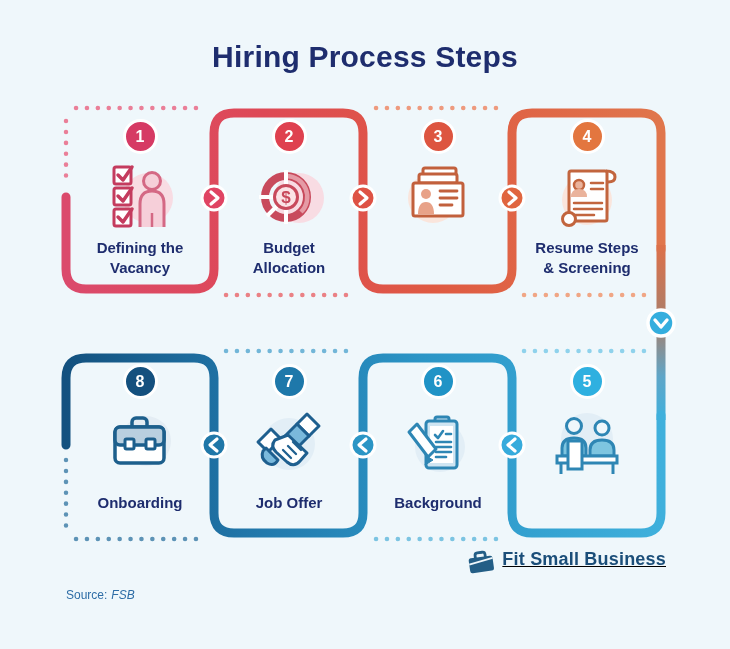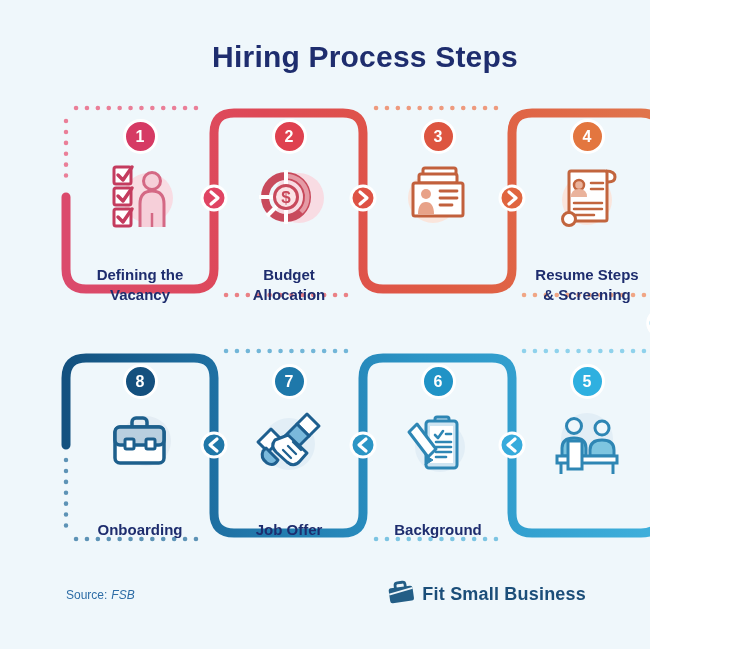--- a/index.html
+++ b/index.html
@@ -1,17 +1,17 @@
 <!DOCTYPE html>
 <html><head>
 <meta charset="utf-8">
 <style>
   html,body{margin:0;padding:0;}
   .canvas{
-    position:relative; width:650px; height:649px; overflow:hidden;
+    position:relative; width:730px; height:649px; overflow:hidden;
     background:#eff7fb;
     font-family:"Liberation Sans", sans-serif;
   }
   .title{
     position:absolute; top:40px; left:0; width:730px; text-align:center;
     font-size:30px; font-weight:bold; color:#1e2d6e; letter-spacing:.2px;
   }
   .snake{ position:absolute; left:0; top:0; }
   .step{ position:absolute; width:148px; text-align:center; }
   .s1{left:66px;  top:112px;} .s2{left:215px; top:112px;}
@@ -23,29 +23,29 @@
     border:3px solid #ffffff; color:#fff; font-weight:bold; font-size:16px;
     line-height:29px; text-align:center;
   }
   .s1 .badge{background:#d63a64;} .s2 .badge{background:#df414f;}
   .s3 .badge{background:#dd5540;} .s4 .badge{background:#e3763f;}
   .s5 .badge{background:#2fb0e0;} .s6 .badge{background:#2093c6;}
   .s7 .badge{background:#1e78aa;} .s8 .badge{background:#14507e;}
   .iconwrap{ width:78px; height:78px; margin:4px auto 0; }
   .label{
     height:44px; display:flex; flex-direction:column; justify-content:center;
-    font-size:15px; font-weight:bold; line-height:20px; color:#1e2d6e;margin-top:27px;
+    font-size:15px; font-weight:bold; line-height:20px; color:#1e2d6e;
   }
   .label span{display:block;}
   .source{
     position:absolute; left:66px; top:588px; font-size:12px; color:#2e6da6;
   }
   .source .src-name{font-style:italic; margin-left:4px;}
   .brand{
-    position:absolute; right:64px; top:579px; display:flex; align-items:flex-end; gap:6px;
+    position:absolute; right:64px; top:549px; display:flex; align-items:flex-start; gap:6px;text-decoration:underline;
   }
   .brand .brand-text{ font-size:18px; font-weight:bold; color:#1b4e79; letter-spacing:.2px;}
 </style>
 </head>
 <body>
 
 <div class="canvas">
 
   <div class="title">Hiring Process Steps</div>
 

